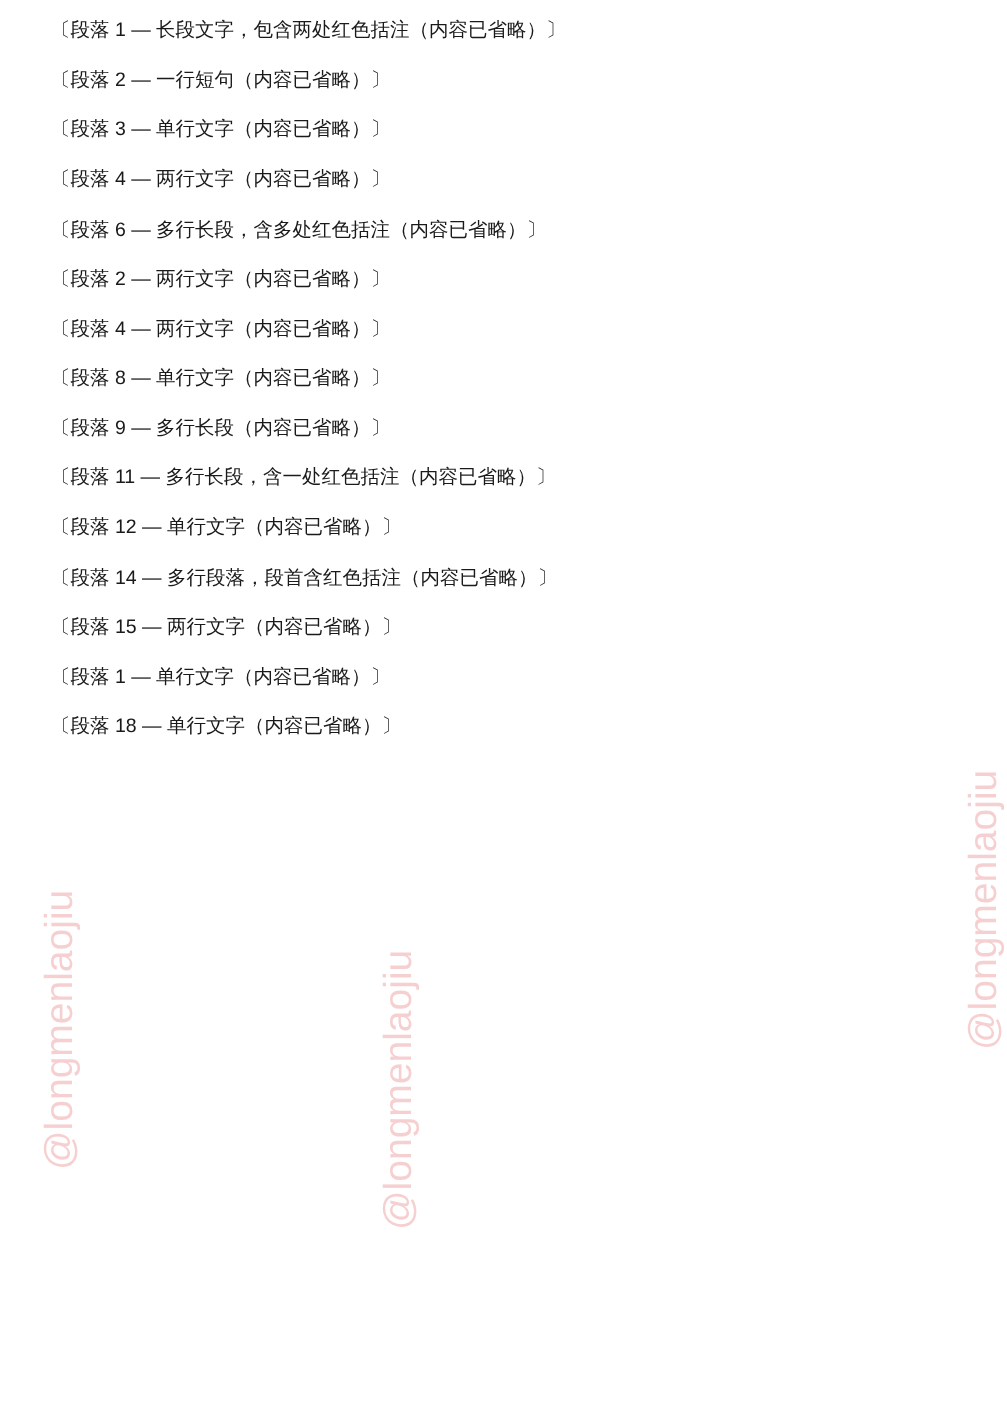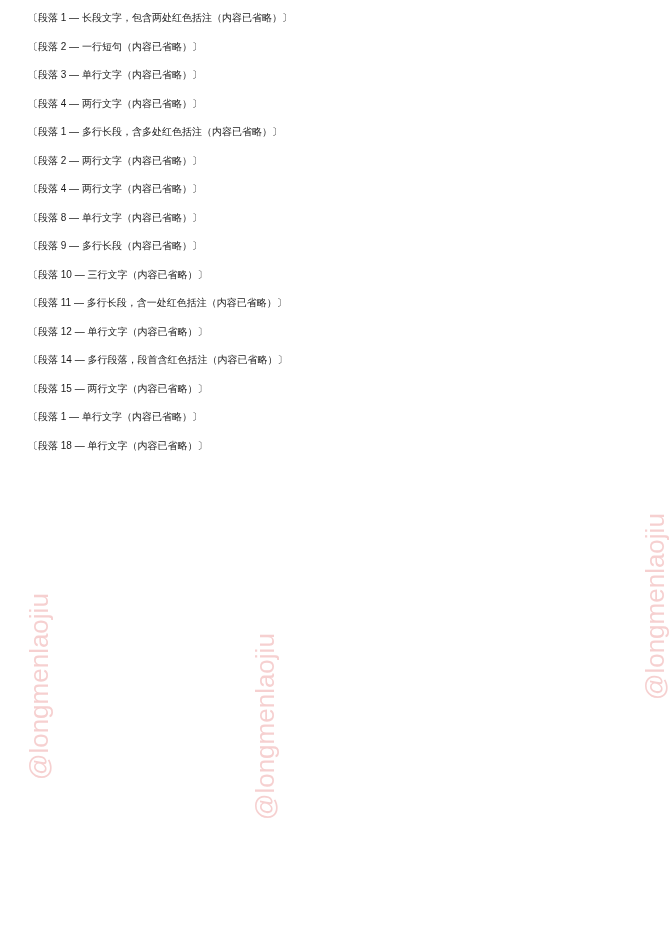--- a/index.html
+++ b/index.html
@@ -11,21 +11,21 @@
     position: relative;
   }
   .page {
     box-sizing: border-box;
     width: 671px; height: 938px;
     padding: 10px 8px 10px 8px;
     position: relative;
     z-index: 1;
   }
   .para {
-    font-size: 10px;
+    font-size: 13px;
     line-height: 1.55;
     color: #1a1a1a;
     margin: 0 0 13px 0;
     text-indent: 2em;
     word-break: break-all;
   }
   .watermark-layer {
     position: absolute; inset: 0;
     z-index: 0;
     overflow: hidden;
@@ -51,26 +51,25 @@
   <span class="watermark wm-2">@longmenlaojiu</span>
   <span class="watermark wm-3">@longmenlaojiu</span>
 </div>
 
 <div class="page">
   <div id="paragraphs">
       <p class="para annotation-bearing">〔段落 1 — 长段文字，包含两处红色括注（内容已省略）〕</p>
       <p class="para">〔段落 2 — 一行短句（内容已省略）〕</p>
       <p class="para">〔段落 3 — 单行文字（内容已省略）〕</p>
       <p class="para">〔段落 4 — 两行文字（内容已省略）〕</p>
-      <p class="para annotation-bearing">〔段落 1 — 多行长段，含多处红色括注（内容已省略）〕</p>
+      <p class="para annotation-bearing">〔段落 6 — 多行长段，含多处红色括注（内容已省略）〕</p>
       <p class="para">〔段落 2 — 两行文字（内容已省略）〕</p>
       <p class="para">〔段落 4 — 两行文字（内容已省略）〕</p>
       <p class="para">〔段落 8 — 单行文字（内容已省略）〕</p>
       <p class="para">〔段落 9 — 多行长段（内容已省略）〕</p>
-      <p class="para">〔段落 10 — 三行文字（内容已省略）〕</p>
       <p class="para annotation-bearing">〔段落 11 — 多行长段，含一处红色括注（内容已省略）〕</p>
       <p class="para">〔段落 12 — 单行文字（内容已省略）〕</p>
       <p class="para annotation-bearing">〔段落 14 — 多行段落，段首含红色括注（内容已省略）〕</p>
       <p class="para">〔段落 15 — 两行文字（内容已省略）〕</p>
       <p class="para">〔段落 1 — 单行文字（内容已省略）〕</p>
       <p class="para">〔段落 18 — 单行文字（内容已省略）〕</p>
     </div>
 </div>
 
 </body></html>

